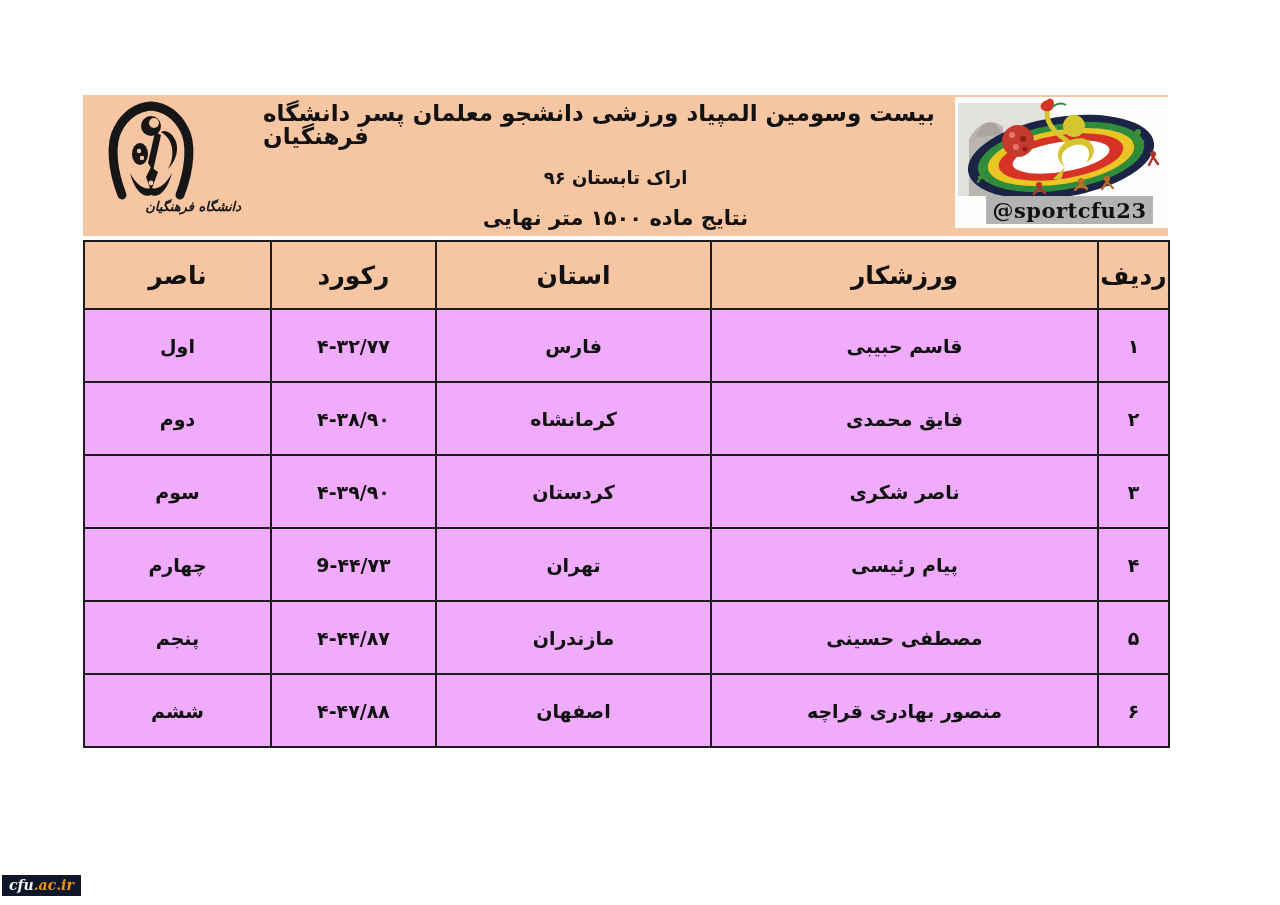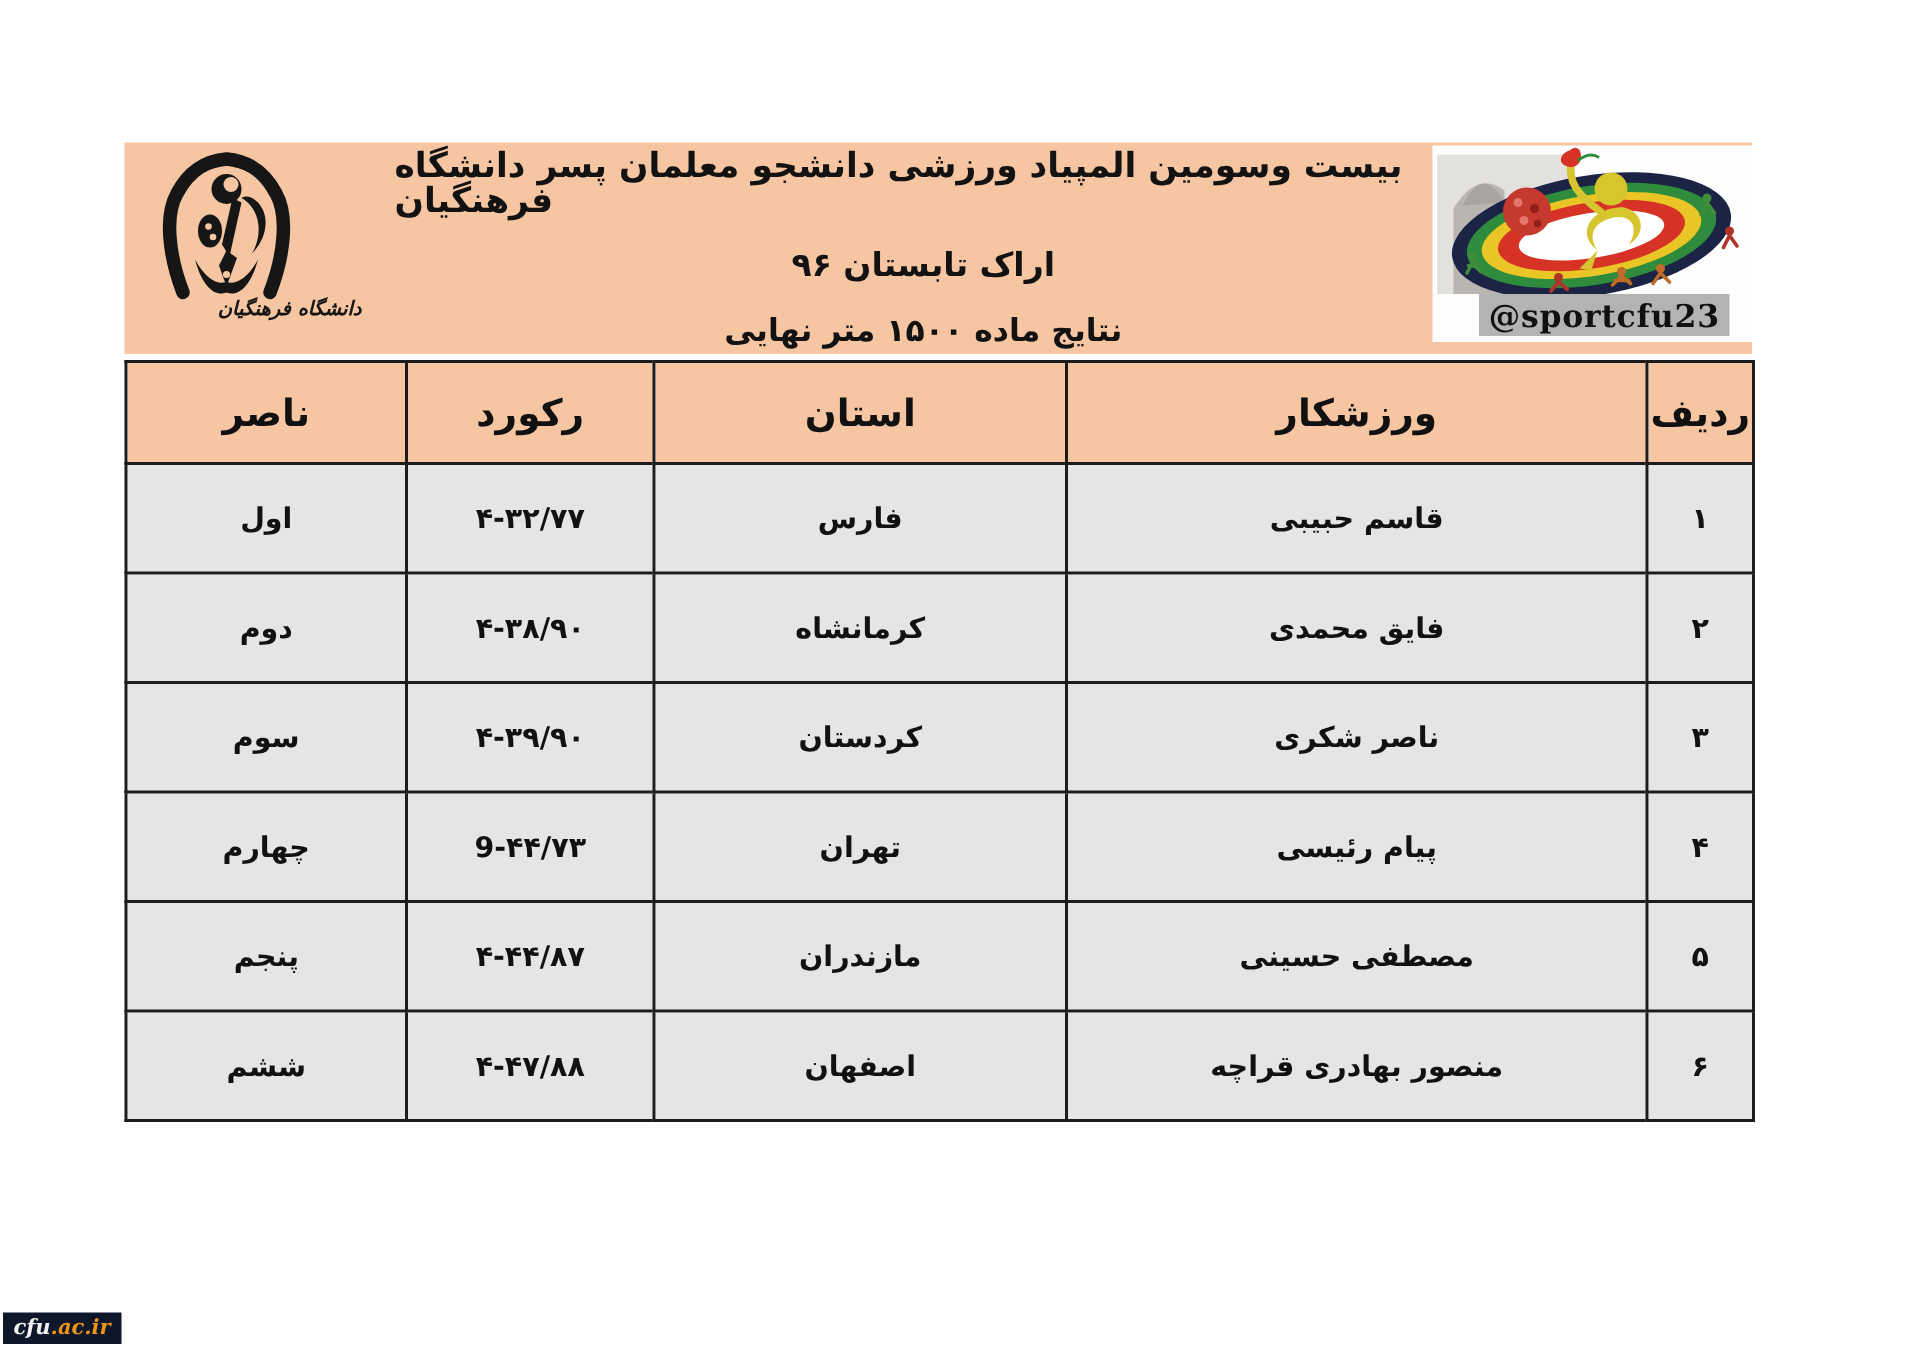--- a/index.html
+++ b/index.html
@@ -25,21 +25,21 @@
     font-size:13px;font-weight:bold;font-style:italic;color:#161616;
     margin-top:-2px;direction:rtl;white-space:nowrap;
     font-family:"DejaVu Sans",sans-serif;
   }
   .titles{
     position:absolute;left:180px;right:200px;top:0;height:100%;
     display:flex;flex-direction:column;align-items:center;justify-content:center;
     direction:rtl;text-align:left;color:#121212;font-weight:bold;
   }
   .title-1{font-size:23px;line-height:1;margin-bottom:21px;}
-  .title-2{font-size:22px;line-height:1;margin-bottom:21px;}
+  .title-2{font-size:18px;line-height:1;margin-bottom:21px;}
   .title-3{font-size:21px;line-height:1;}
 
   
   .sport-logo{
     position:absolute;right:0;top:2px;width:213px;height:131px;
     background:#fdfdfd;
   }
   .sport-logo svg{position:absolute;left:0;top:0;}
   .handle-bar{
     position:absolute;left:13px;right:15px;bottom:4px;height:28px;
@@ -62,21 +62,21 @@
     border:2.5px solid #1c1c1c;
     text-align:center;vertical-align:middle;
     color:#111111;font-weight:bold;
     padding:0;
     overflow:hidden;
   }
   table.results th{
     background:#f6c5a2;height:66px;font-size:25px;
   }
   table.results td{
-    background:#e5e5e5;height:71px;font-size:19px;margin-left:43px;
+    background:#f0abfc;height:71px;font-size:19px;margin-left:43px;
   }
   td .num-ltr{direction:ltr;unicode-bidi:isolate;display:inline-block;}
 
   
   .watermark{
     position:absolute;left:2px;top:875px;
     background:#0f172a;
     padding:3px 7px 4px 7px;
     font-family:"DejaVu Serif",serif;
     font-weight:bold;font-style:italic;font-size:14px;line-height:1;

